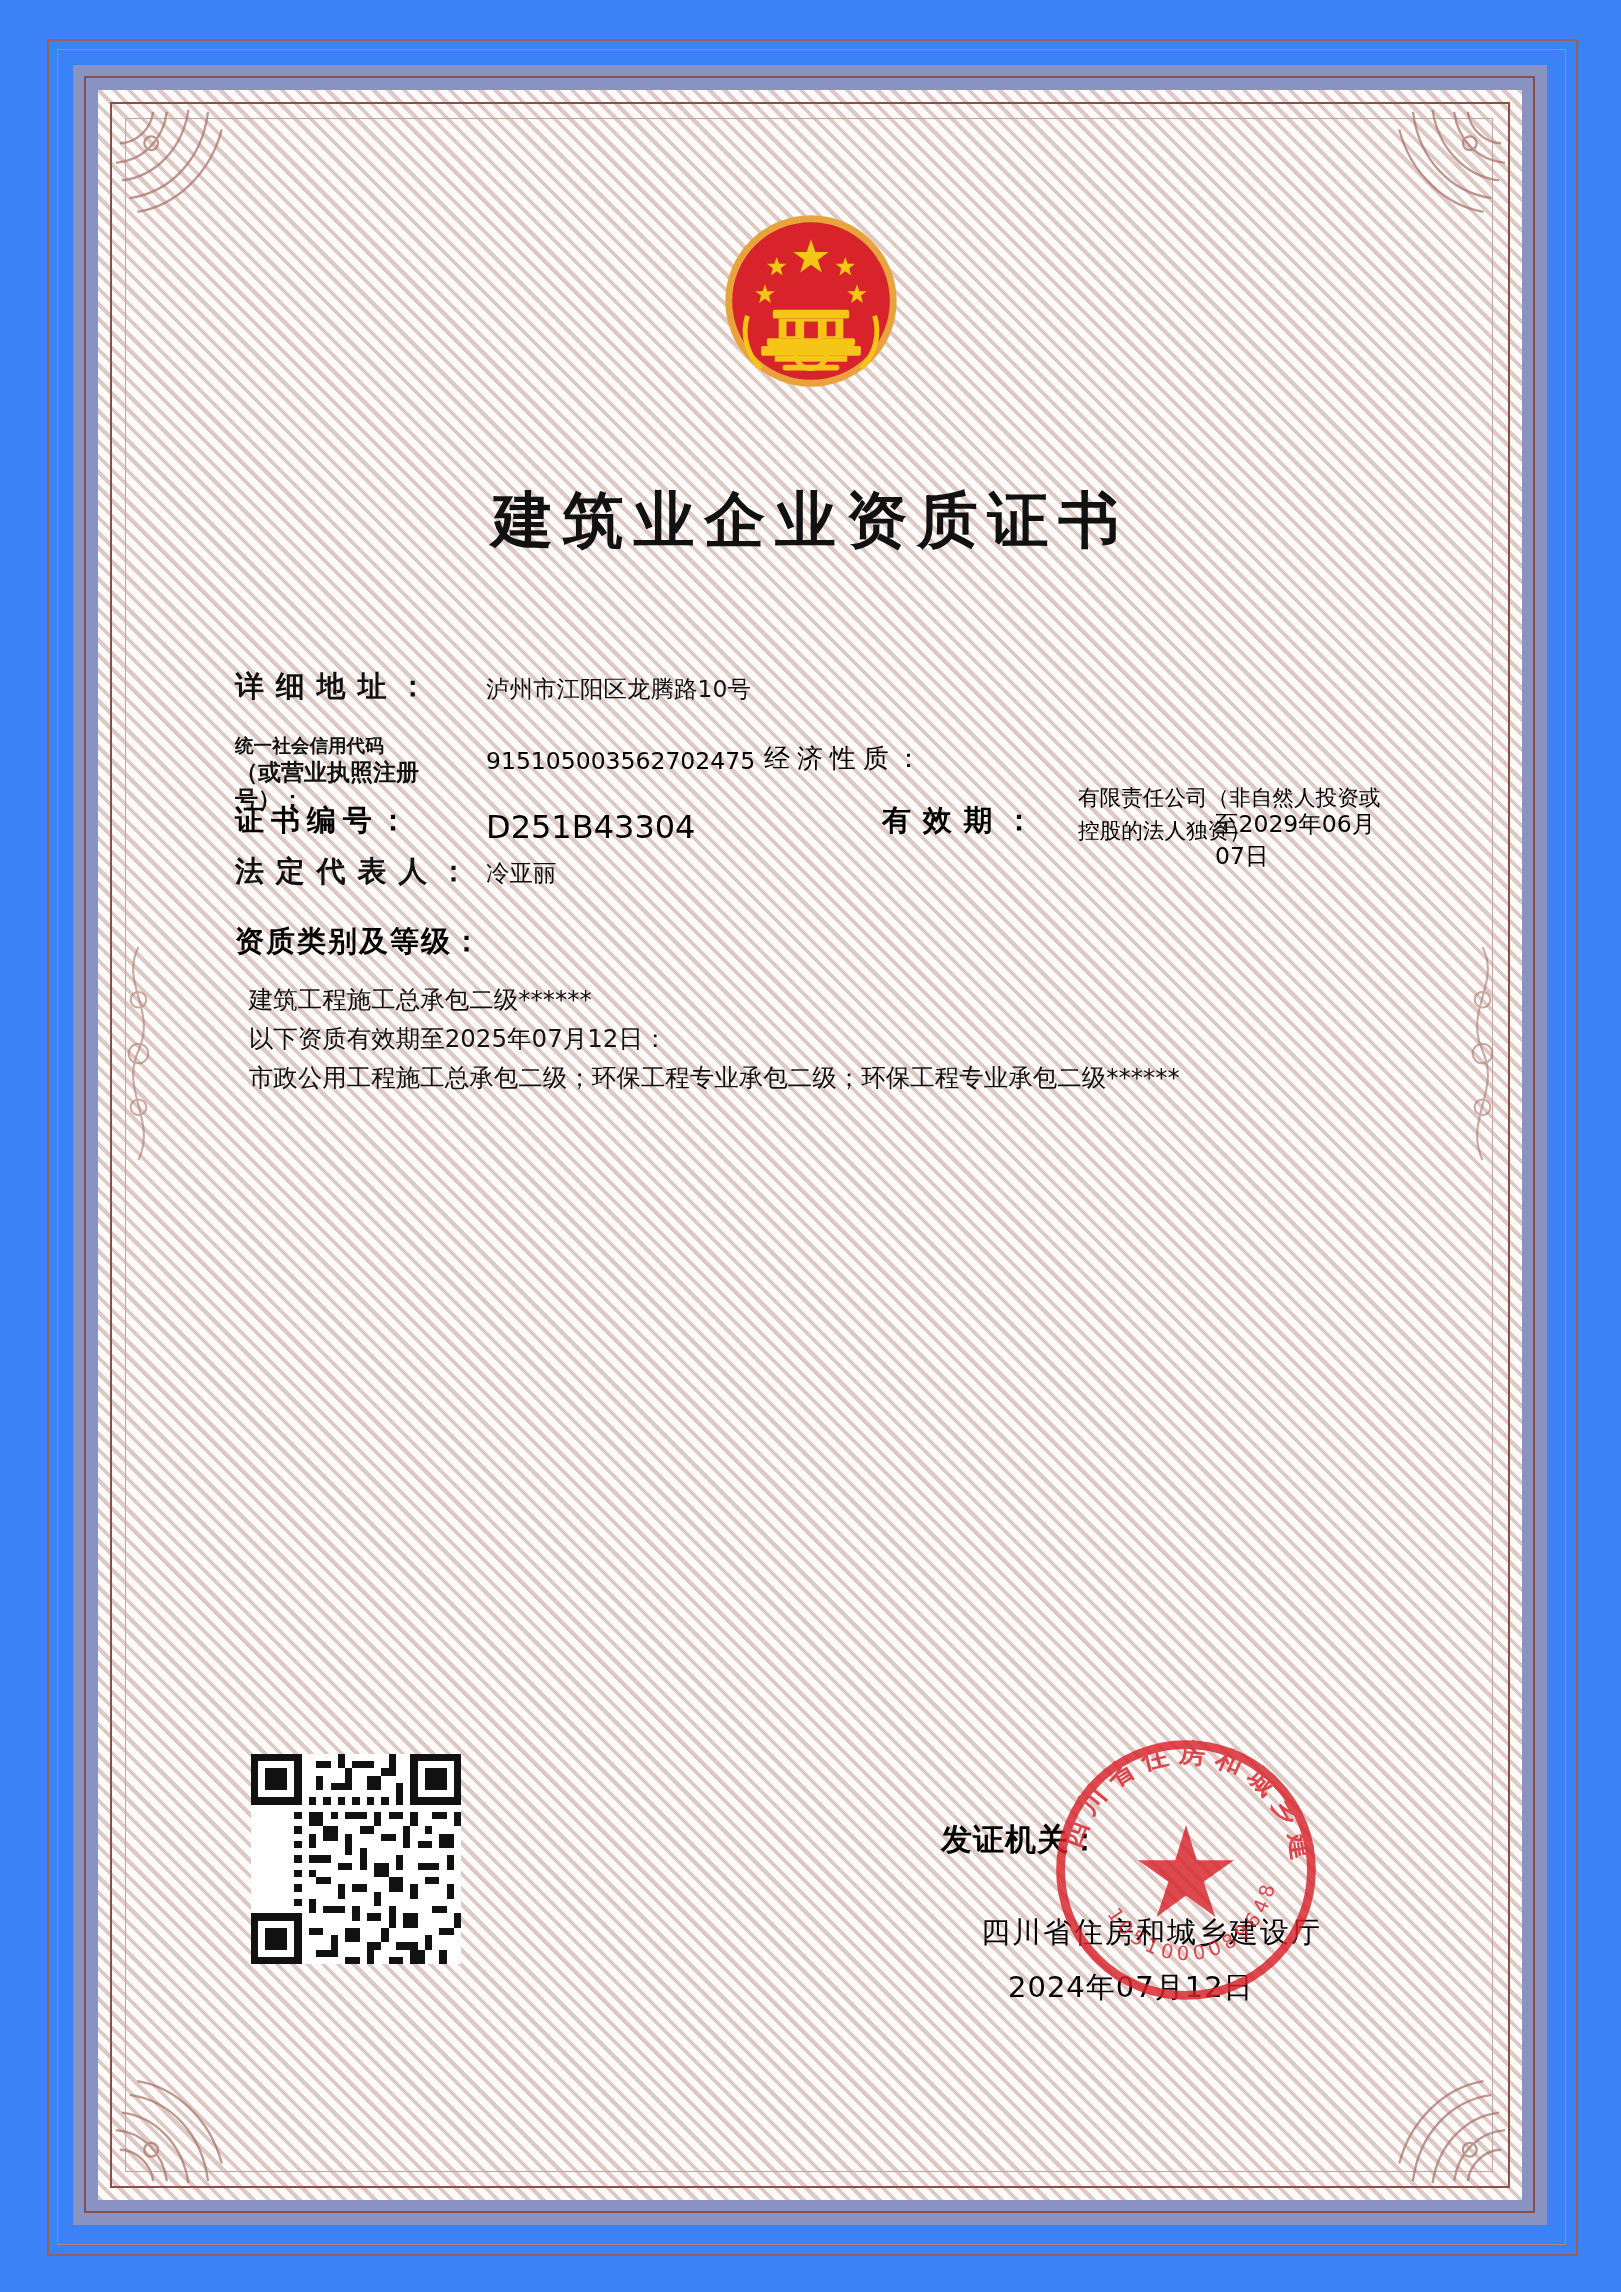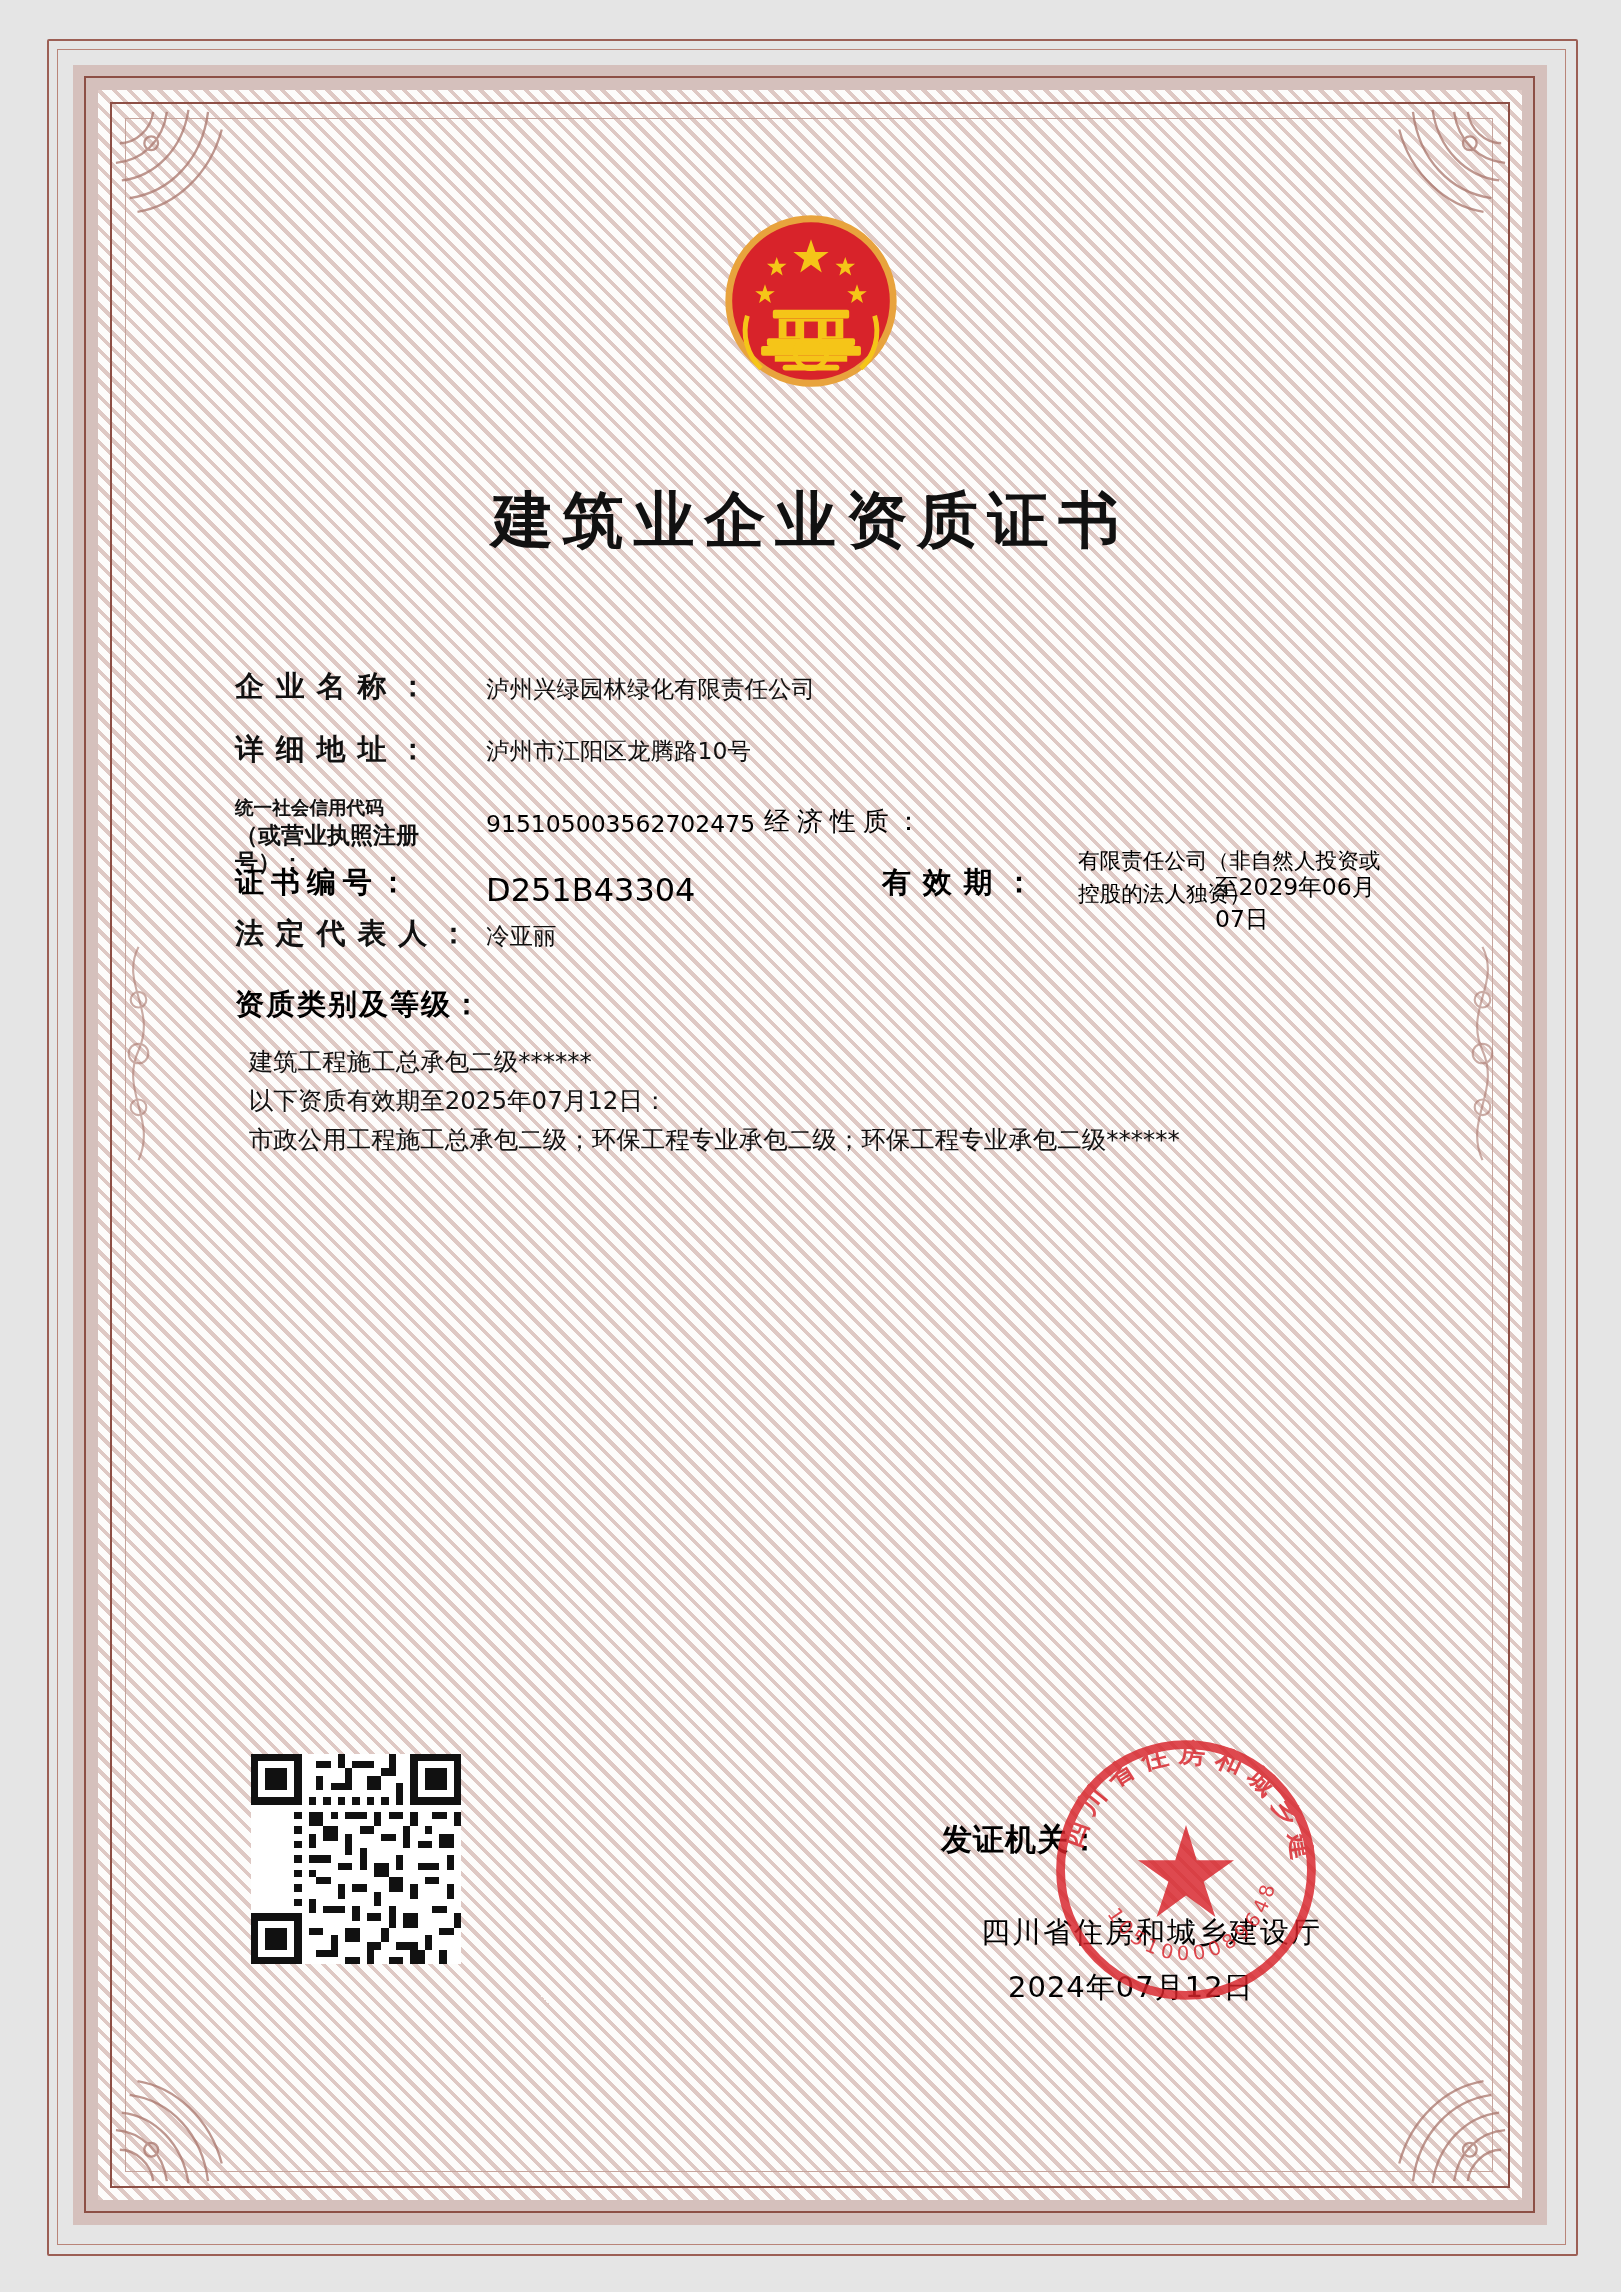--- a/index.html
+++ b/index.html
@@ -14,21 +14,21 @@
     position: relative;
     overflow: hidden;
   }
 
   
   .page {
     position: absolute;
     left: 0; top: 0;
     width: 1621px;
     height: 2293px;
-    background: #e5e5e5;
+    background: #3b82f6;
   }
 
   
   .frame-outer {
     position: absolute;
     left: 47px; top: 39px;
     width: 1527px;
     height: 2213px;
     border: 2.9px solid #9c5f55;
     border-radius: 2px;
@@ -381,24 +381,20 @@
         <rect x="88" y="116" width="14" height="17"></rect>
         <rect x="111" y="116" width="9" height="15"></rect>
       </g>
     </svg>
   </div>
 
   <div class="title">建筑业企业资质证书</div>
 
   <div class="fields">
 
-    <div class="row">
-      <span class="lbl lbl-wide spread">企业名称：</span>
-      <span class="val">泸州兴绿园林绿化有限责任公司</span>
-    </div>
 
     <div class="row">
       <span class="lbl lbl-wide spread">详细地址：</span>
       <span class="val">泸州市江阳区龙腾路10号</span>
     </div>
 
     <div class="row-code">
       <div class="code-label">
         <div>统一社会信用代码</div>
         <div class="l2">（或营业执照注册号）：</div>

